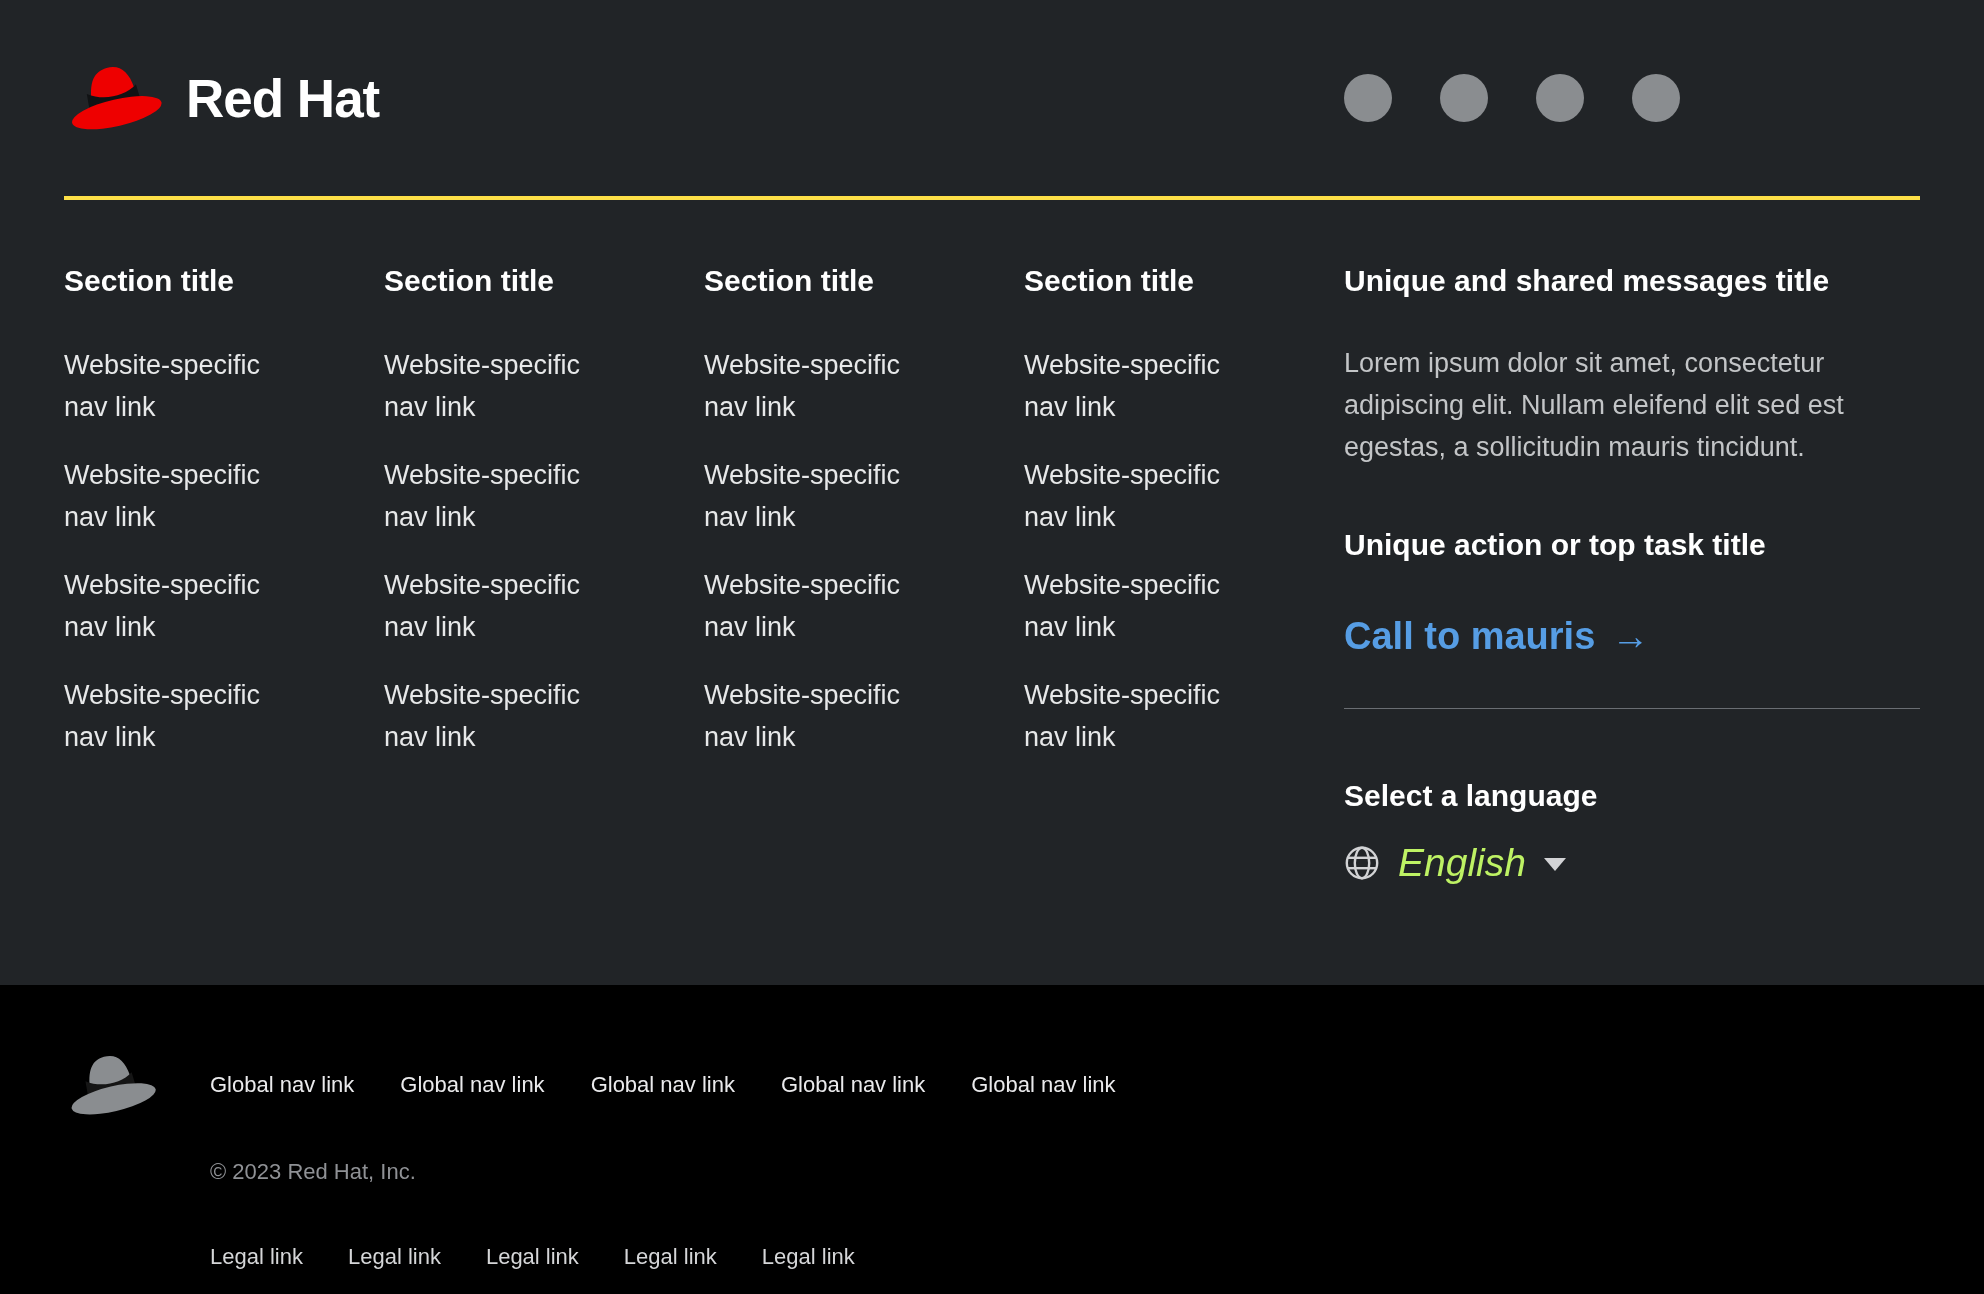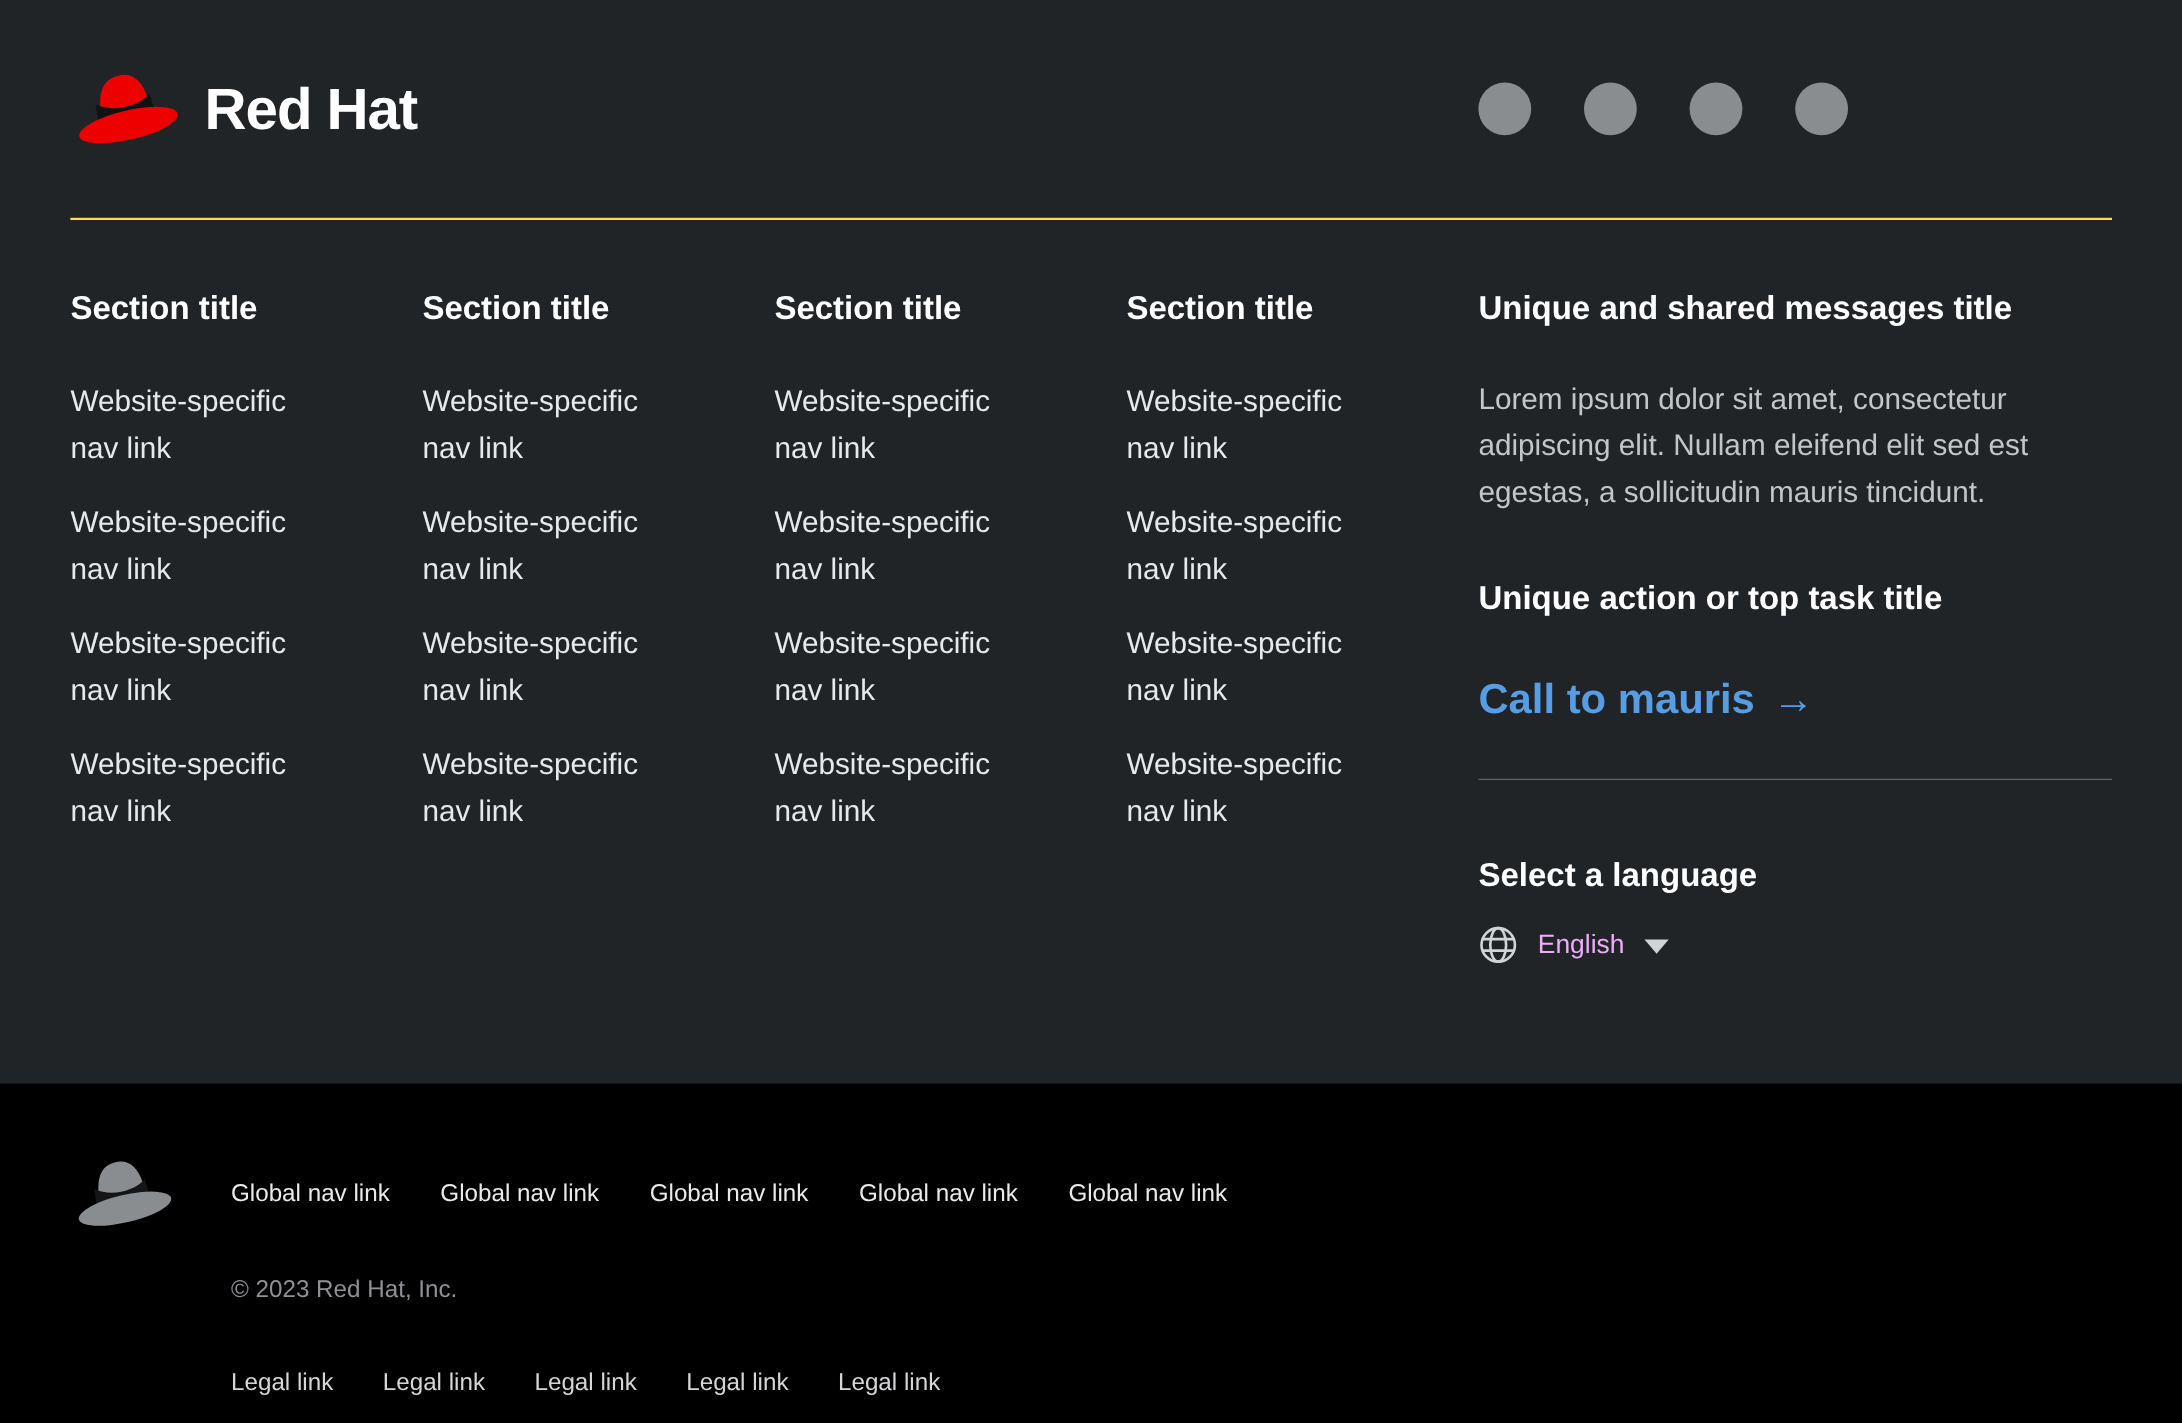--- a/index.html
+++ b/index.html
@@ -15,21 +15,21 @@
     height: 985px;
     padding: 0 64px;
     background: #212427;
     overflow: hidden;
   }
   .header-row {
     height: 200px;
     display: flex;
     align-items: center;
     justify-content: space-between;
-    border-bottom: 2px solid #fde047;
+    border-bottom: 4px solid #fde047;
   }
   .brand {
     display: flex;
     align-items: center;
     gap: 22px;
     text-decoration: none;
     cursor: pointer;
   }
   .brand-hat { width: 100px; height: 78px; display: block; }
   .brand-text {
@@ -110,21 +110,21 @@
   }
   .language-title { margin-top: 68px; }
   .language-row {
     margin-top: 26px;
     display: inline-flex;
     align-items: center;
     gap: 18px;
     cursor: pointer;
   }
   .globe { width: 36px; height: 36px; display: block; }
-  .language-value { font-size: 24px; color: #f0abfc; }
+  .language-value { font-size: 39px; color: #bef264; font-style: italic; }
   .caret-down {
     width: 0; height: 0;
     border-left: 11px solid transparent;
     border-right: 11px solid transparent;
     border-top: 13px solid #d2d3d5;
     margin-top: 3px;
   }
 
   
   .footer-global {

